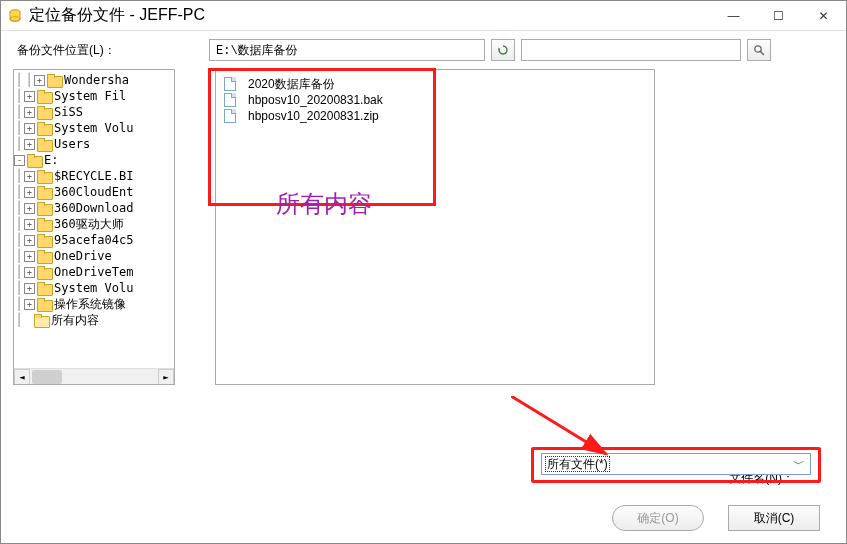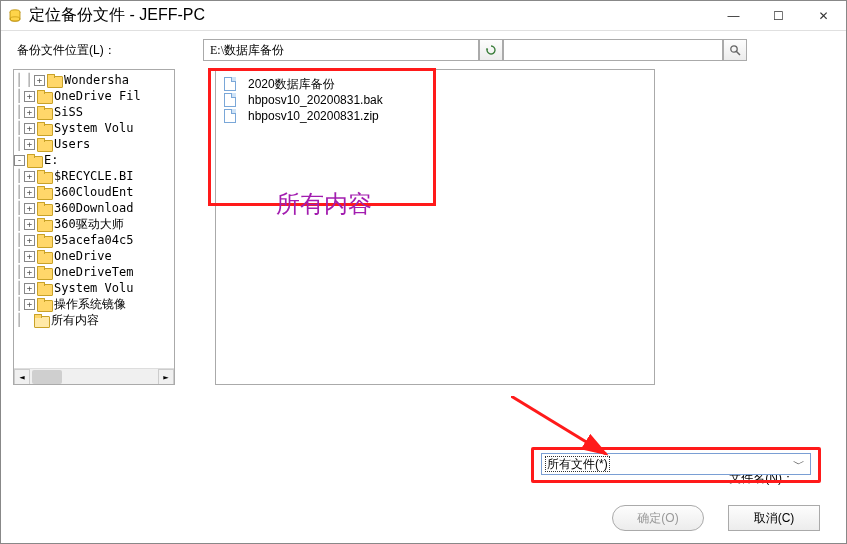--- a/index.html
+++ b/index.html
@@ -35,33 +35,33 @@
     font-size: 12px;
     color: #333;
   }
   
   .content {
     padding: 8px 12px 0 12px;
   }
   .row-location {
     display: flex;
     align-items: center;
-    gap: 0;
+    gap: 6px;
     margin-bottom: 8px;
   }
   .label-loc {
     width: 190px;
     padding-left: 4px;
   }
   .loc-input {
     width: 276px;
     height: 22px;
     border: 1px solid #aaa;
     padding: 2px 6px;
-    font-family: Liberation Serif, serif;
+    font-family: Liberation Mono, monospace;
     font-size: 12px;
     background: #fff;
   }
   .btn-icon {
     width: 24px; height: 22px;
     border: 1px solid #aaa;
     background: linear-gradient(#fdfdfd,#ececec);
     display: inline-flex; align-items: center; justify-content: center;
     font-size: 11px;
   }
@@ -304,21 +304,21 @@
             <span class="tw">│</span>
             <span class="tw">│</span>
             <span class="expander">+</span>
             <span class="folder-icon"></span>
             <span class="tree-label">Wondersha</span>
           </div>
           <div class="tree-row">
             <span class="tw">│</span>
             <span class="expander">+</span>
             <span class="folder-icon"></span>
-            <span class="tree-label">OneDrive Fil</span>
+            <span class="tree-label">System Fil</span>
           </div>
           <div class="tree-row">
             <span class="tw">│</span>
             <span class="expander">+</span>
             <span class="folder-icon"></span>
             <span class="tree-label">SiSS</span>
           </div>
           <div class="tree-row">
             <span class="tw">│</span>
             <span class="expander">+</span>

